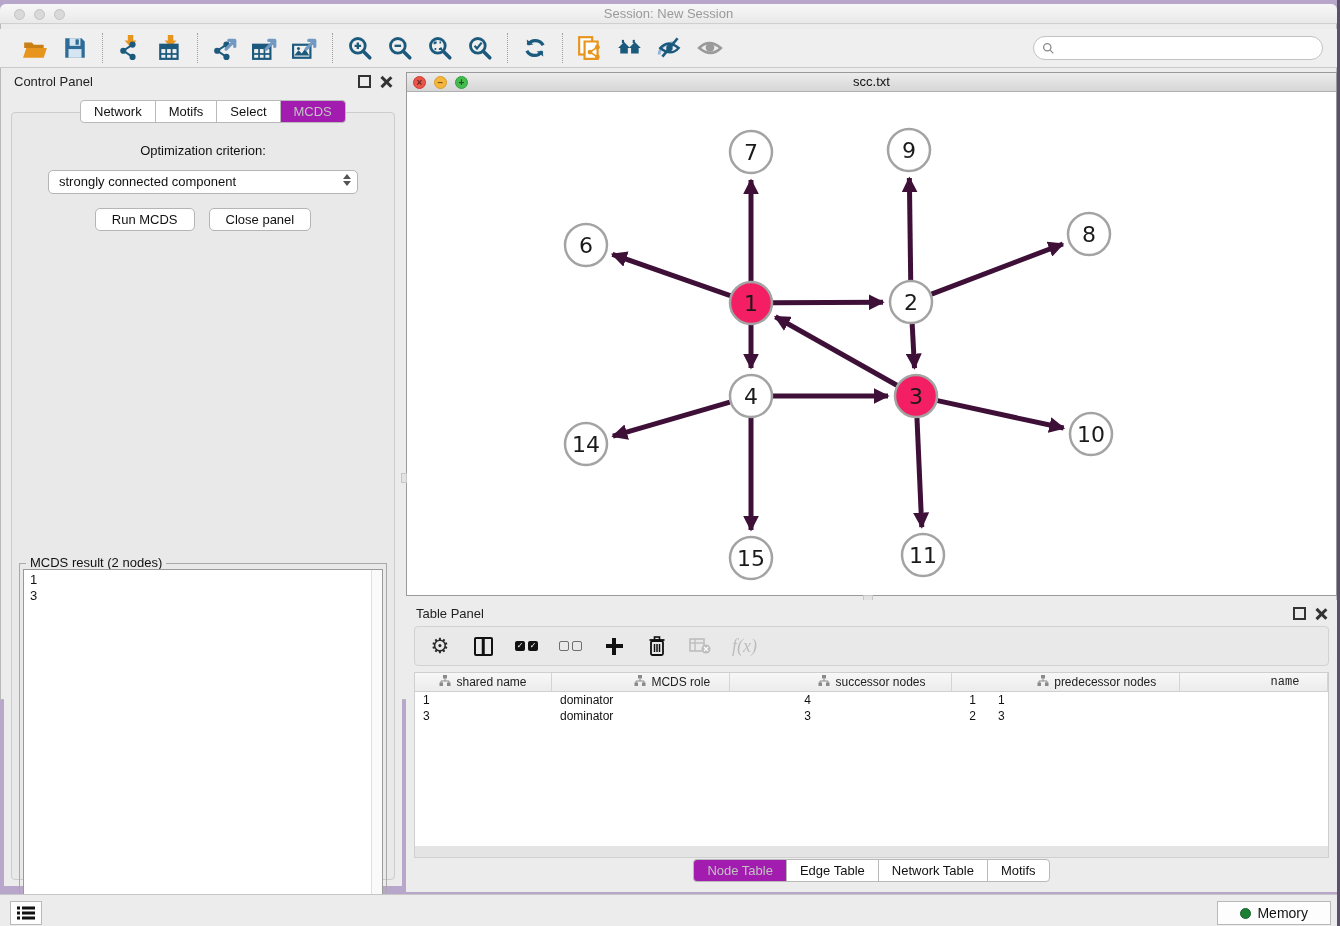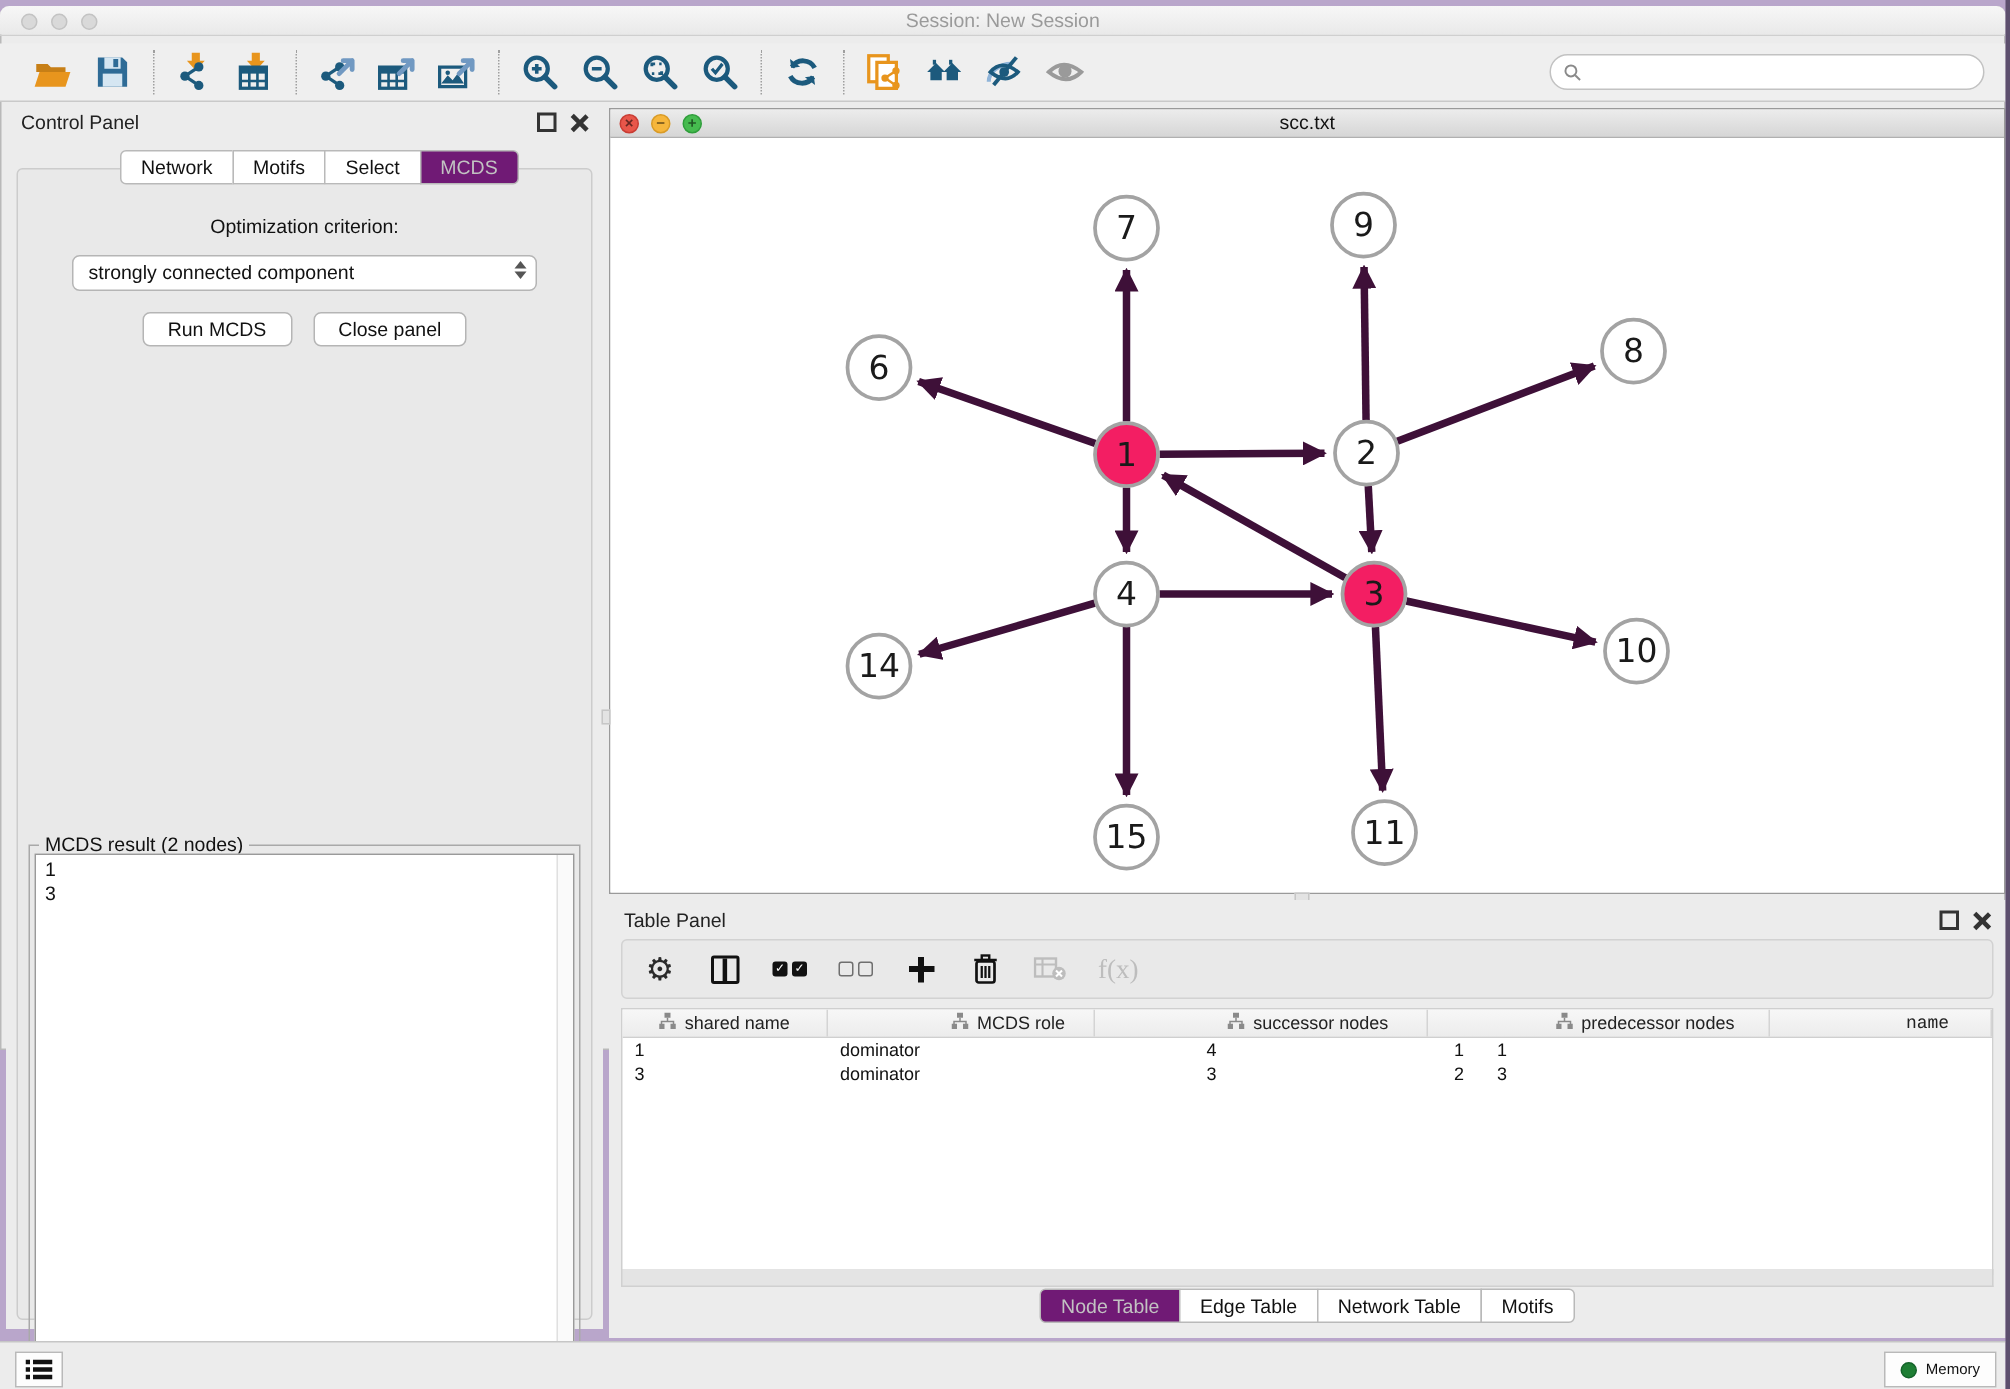--- a/index.html
+++ b/index.html
@@ -30,21 +30,21 @@
   .panel-head .ptitle { font-size:13px; color:#222; flex:1; }
   .wbtn { width:13px; height:13px; margin-left:8px; cursor:pointer; position:relative; }
   .wbtn.float { border:2px solid #333; }
   .wbtn.close::before, .wbtn.close::after { content:""; position:absolute; left:6px; top:0; width:2.5px; height:14px; background:#333; }
   .wbtn.close::before { transform:rotate(45deg); }
   .wbtn.close::after { transform:rotate(-45deg); }
   .cp-tabs { position:absolute; left:76px; top:32px; display:flex; z-index:3; }
   .seg { background:#fff; border:1px solid #b9b9b9; margin-left:-1px; padding:3px 13px; font-size:13px; color:#111; cursor:pointer; white-space:nowrap; }
   .seg:first-child { border-radius:4px 0 0 4px; margin-left:0; }
   .seg:last-child { border-radius:0 4px 4px 0; }
-  .seg.active { background:#701a75; color:#c2c2c2; }
+  .seg.active { background:#a21caf; color:#c2c2c2; }
   .cp-body { position:absolute; left:7px; top:44px; width:384px; height:768px; background:#e9e9e9; border:1px solid #cccccc; border-radius:4px; }
   .opt-label { margin-top:30px; text-align:center; font-size:13px; color:#111; }
   .combo { position:relative; margin:12px auto 0; width:310px; height:24px; background:#fff; border:1px solid #b5b5b5; border-radius:5px; font-size:13px; color:#111; line-height:22px; padding-left:10px; cursor:pointer; }
   .combo .arrows { position:absolute; right:6px; top:3px; display:flex; flex-direction:column; gap:2px; }
   .combo .arrows i { width:0; height:0; border-left:4px solid transparent; border-right:4px solid transparent; }
   .combo .arrows i.up { border-bottom:5px solid #555; }
   .combo .arrows i.dn { border-top:5px solid #555; }
   .btn-row { margin-top:14px; display:flex; justify-content:center; gap:14px; }
   .pushbtn { background:#fff; border:1px solid #b5b5b5; border-radius:5px; padding:3px 16px; font-size:13px; color:#111; cursor:pointer; }
   .groupbox { position:absolute; left:7px; top:450px; width:368px; height:375px; border:1px solid #a9a9a9; }
@@ -72,34 +72,34 @@
   .cols-glyph { width:19px; height:19px; border:2.5px solid #111; border-radius:2px; position:relative; }
   .cols-glyph::after { content:""; position:absolute; left:50%; top:0; bottom:0; width:2.5px; background:#111; transform:translateX(-50%); }
   .checkpair { display:flex; gap:3px; }
   .ckb { width:10px; height:10px; border-radius:2px; }
   .ckb.on { background:#111; color:#fff; font-size:8px; line-height:10px; text-align:center; }
   .ckb.off { border:1.5px solid #6f6f6f; background:#e9e9e9; }
   .plus-glyph { position:relative; width:17px; height:17px; }
   .plus-glyph::before, .plus-glyph::after { content:""; position:absolute; background:#111; }
   .plus-glyph::before { left:6.5px; top:0; width:4px; height:17px; }
   .plus-glyph::after { left:0; top:6.5px; width:17px; height:4px; }
-  .fx-glyph { font-family:"Liberation Serif",serif; font-size:18px; color:#bdbdbd; }
+  .fx-glyph { font-family:"Liberation Serif",serif; font-style:italic; font-size:18px; color:#bdbdbd; }
   .tp-table { position:absolute; left:8px; top:72px; right:8px; bottom:42px; background:#fff; border:1px solid #cfcfcf; overflow:hidden; }
   .thead { display:flex; height:19px; background:linear-gradient(#f7f7f7,#ececec); border-bottom:1px solid #cfcfcf;justify-content:space-between; }
   .th { display:flex; align-items:center; justify-content:center; gap:5px; font-size:12px; color:#222; border-right:1px solid #d4d4d4; overflow:hidden; }
   .trow { display:flex; height:16px; font-size:12px; color:#111; }
   .td { padding:1px 8px; overflow:hidden; white-space:nowrap; }
   .td.num { text-align:right; padding-right:14px; }
   .tp-tabs { position:absolute; left:0; right:0; bottom:10px; display:flex; justify-content:center; }
   .tp-footer { position:absolute; left:8px; bottom:34px; right:8px; height:12px; background:#e4e4e4; border:1px solid #d0d0d0; border-top:none; }
 
   
   .statusbar { position:absolute; left:0; top:890px; width:1337px; height:36px; background:#ececec; border-top:1px solid #c6c6c6; }
   .list-btn { position:absolute; left:10px; top:6px; width:32px; height:24px; background:#fdfdfd; border:1px solid #b9b9b9; display:flex; align-items:center; justify-content:center; cursor:pointer; }
-  .memory-btn { position:absolute; right:6px; top:6px; height:24px; background:#fdfdfd; border:1px solid #b9b9b9; display:flex; align-items:center; gap:6px; padding:0 10px; font-size:10px; color:#111; cursor:pointer; }
+  .memory-btn { position:absolute; right:6px; top:6px; height:24px; background:#fdfdfd; border:1px solid #b9b9b9; display:flex; align-items:center; gap:6px; padding:0 22px; font-size:14px; color:#111; cursor:pointer; }
   .memdot { width:11px; height:11px; border-radius:50%; background:#1e7e34; border:1px solid #14632a; }
   .edge-right { position:absolute; right:0; top:0; width:3px; height:926px; background:#5d4f6e; }
 </style>
 </head>
 <body>
 
 <div class="screen">
   <div class="window">
 
     <div class="titlebar">

